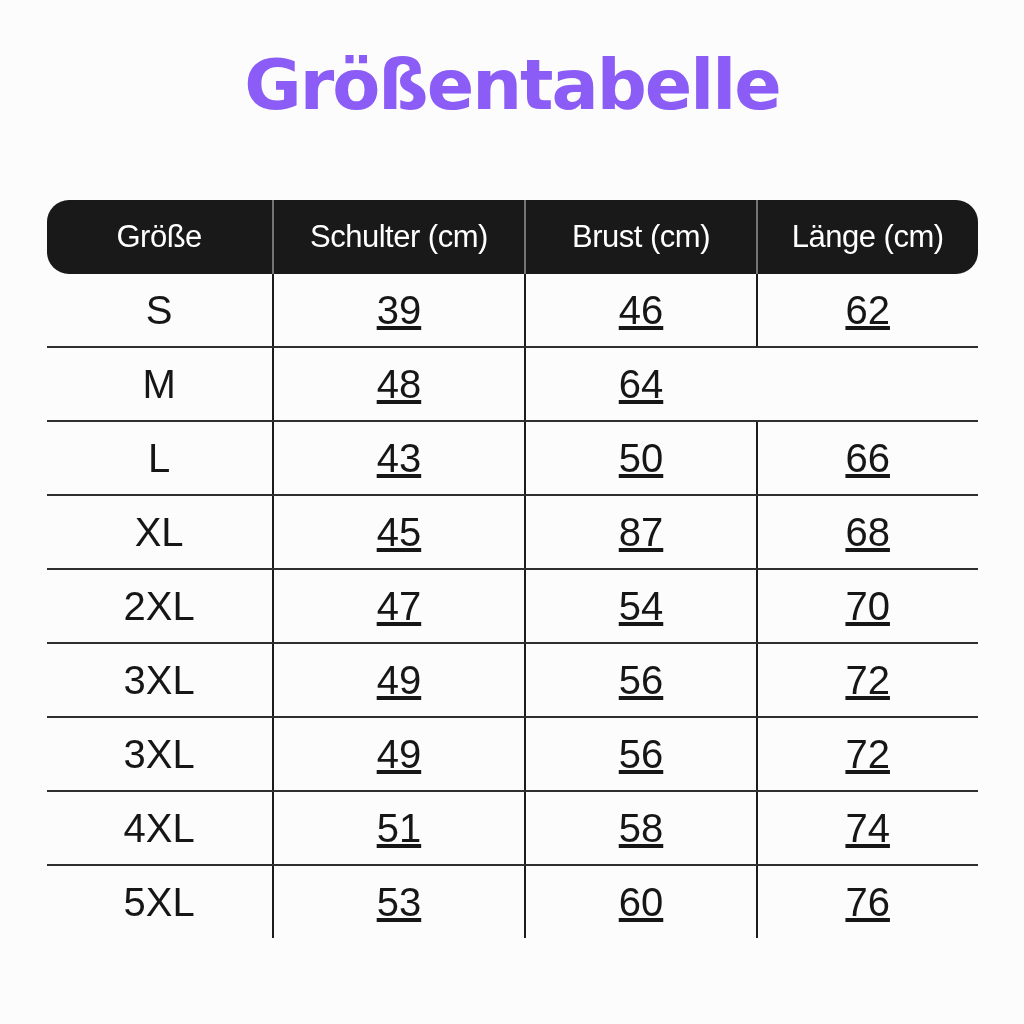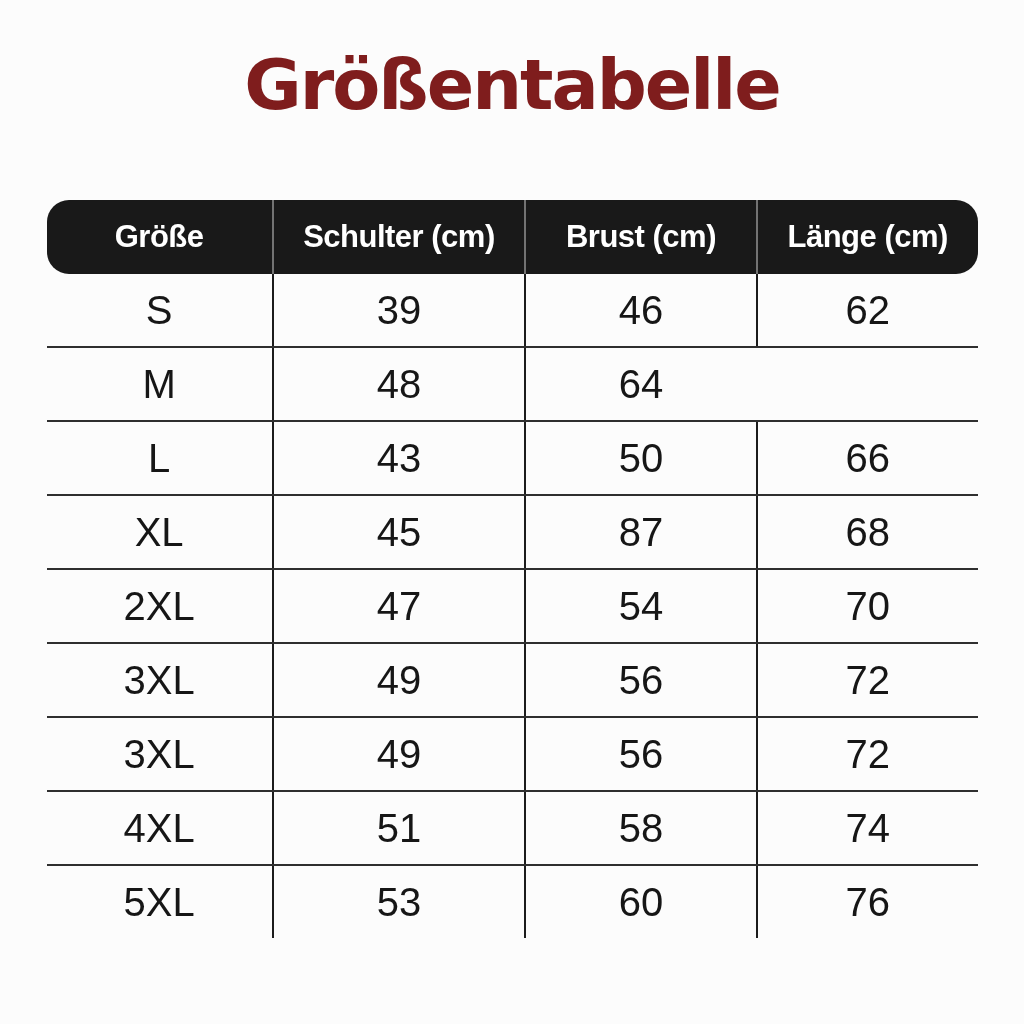--- a/index.html
+++ b/index.html
@@ -21,40 +21,40 @@
   .title {
     margin: 0;
     padding-top: 46px;
     height: 80px;
     text-align: center;
     font-family: "DejaVu Sans", sans-serif;
     font-weight: bold;
     font-size: 70px;
     line-height: 1.12;
     letter-spacing: -2px;
-    color: #7f1d1d;
+    color: #8b5cf6;
   }
   .size-table {
     width: 931px;
     margin: 74px auto 0 auto;
   }
   .thead {
     display: grid;
     grid-template-columns: 24.2% 27.1% 24.9% 23.8%;
     height: 74px;
     background: #191919;
     border-radius: 22px;
     overflow: hidden;
   }
   .th {
     display: flex;
     align-items: center;
     justify-content: center;
     color: #ffffff;
-    font-weight: bold;
+    font-weight: normal;
     font-size: 31px;
     letter-spacing: -0.5px;
     box-sizing: border-box;
   }
   .th:not(:first-child) {
     border-left: 2px solid #737373;
   }
   .tbody {
     display: block;
   }
@@ -69,20 +69,21 @@
   .td {
     display: flex;
     align-items: center;
     justify-content: center;
     font-size: 40px;
     color: #161616;
     box-sizing: border-box;
   }
   .td:not(:first-child) {
     border-left: 2px solid #1c1c1c;
+    text-decoration: underline;
   }
 </style>
 </head>
 <body>
 
 <div class="page">
 
   <h1 class="title">Größentabelle</h1>
 
   <div class="size-table">

